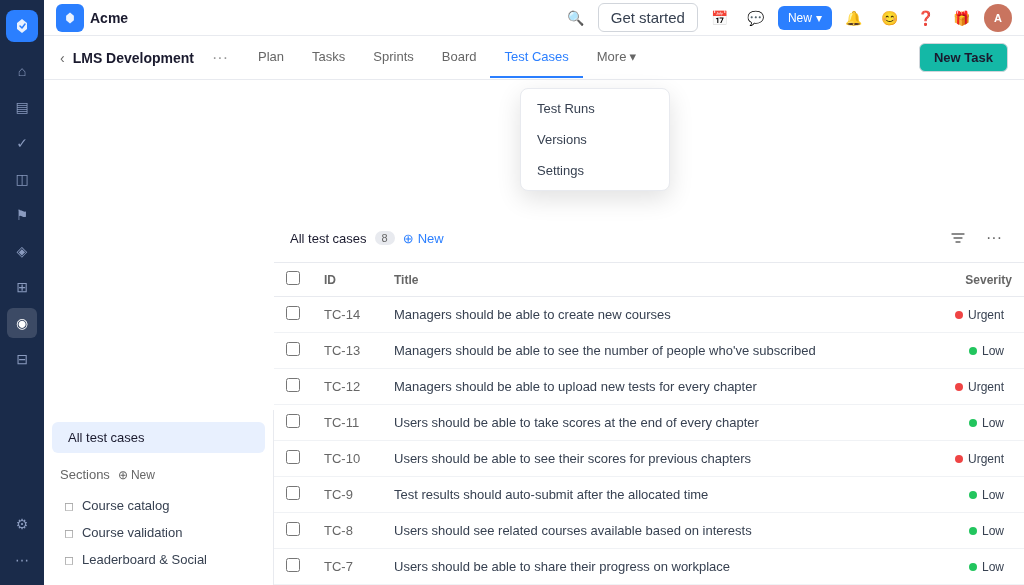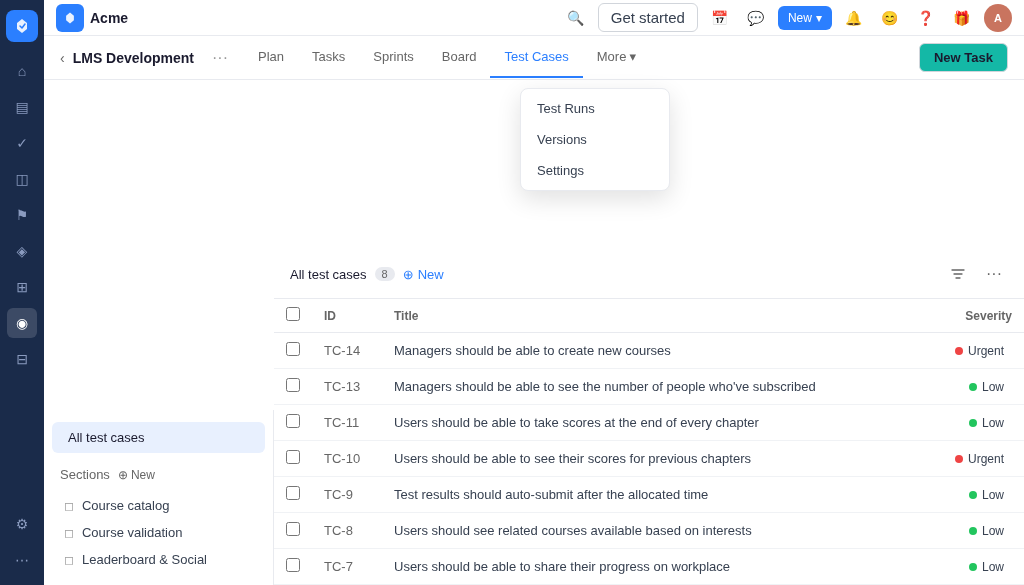--- a/index.html
+++ b/index.html
@@ -301,20 +301,26 @@
                   <td class="severity-cell"><span class="severity-badge"><span class="severity-dot" style="background:#ef4444"></span>Urgent</span></td>
                 </tr>
                 <tr>
                   <td><input type="checkbox" class="checkbox" style=""></td>
                   <td class="id-cell">TC-13</td>
                   <td>Managers should be able to see the number of people who've subscribed</td>
                   <td class="severity-cell"><span class="severity-badge"><span class="severity-dot" style="background:#22c55e"></span>Low</span></td>
                 </tr>
                 <tr>
                   <td><input type="checkbox" class="checkbox" style=""></td>
+                  <td class="id-cell">TC-12</td>
+                  <td>Managers should be able to upload new tests for every chapter</td>
+                  <td class="severity-cell"><span class="severity-badge"><span class="severity-dot" style="background:#ef4444"></span>Urgent</span></td>
+                </tr>
+                <tr>
+                  <td><input type="checkbox" class="checkbox" style=""></td>
                   <td class="id-cell">TC-11</td>
                   <td>Users should be able to take scores at the end of every chapter</td>
                   <td class="severity-cell"><span class="severity-badge"><span class="severity-dot" style="background:#22c55e"></span>Low</span></td>
                 </tr>
                 <tr>
                   <td><input type="checkbox" class="checkbox" style=""></td>
                   <td class="id-cell">TC-10</td>
                   <td>Users should be able to see their scores for previous chapters</td>
                   <td class="severity-cell"><span class="severity-badge"><span class="severity-dot" style="background:#ef4444"></span>Urgent</span></td>
                 </tr>

